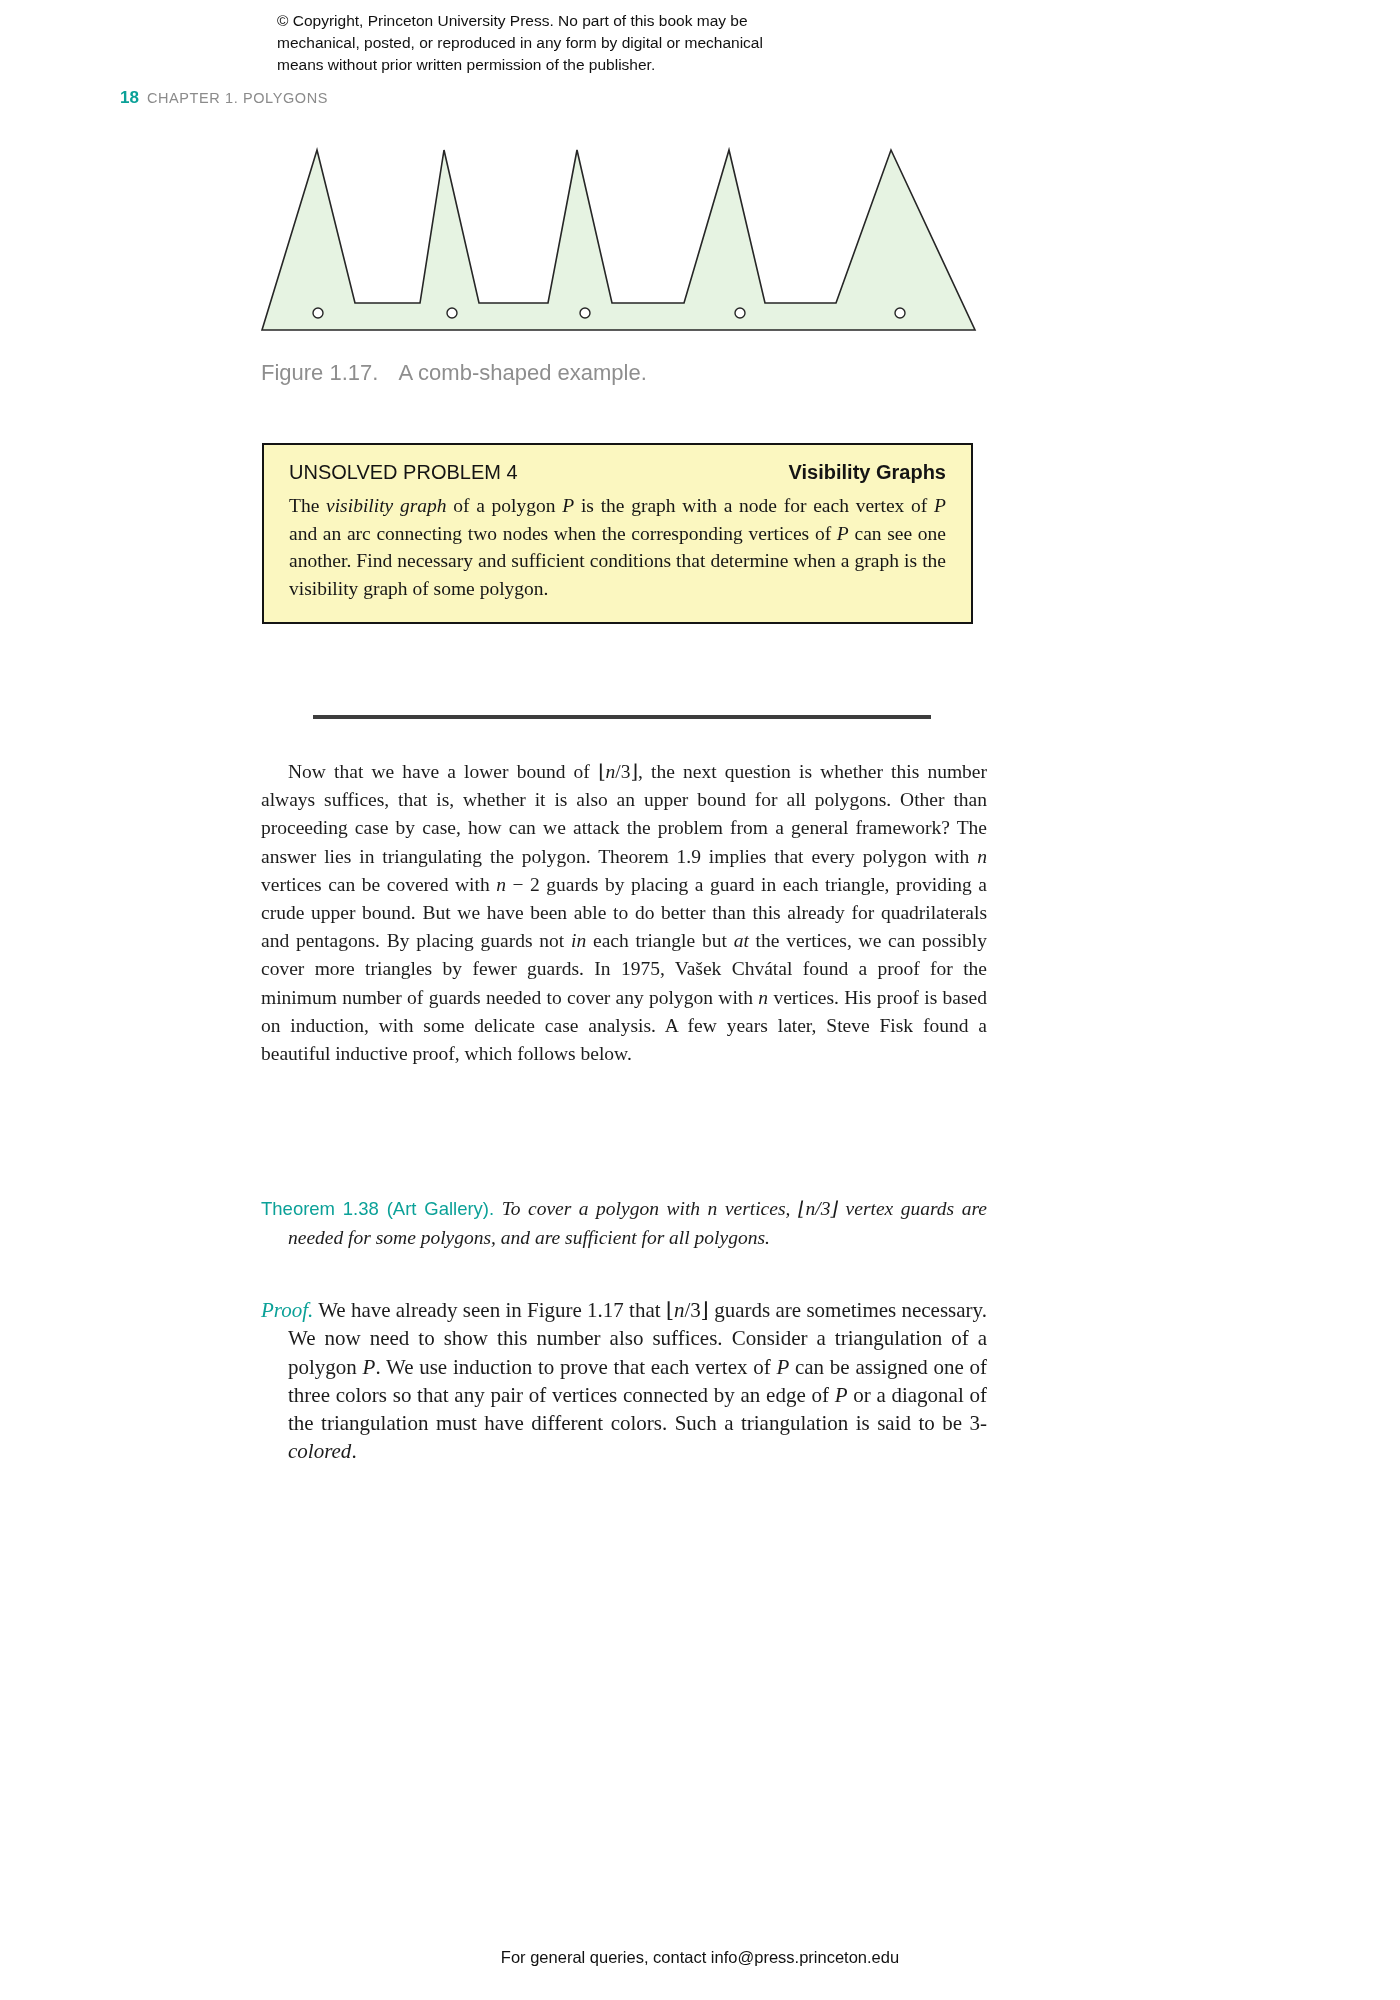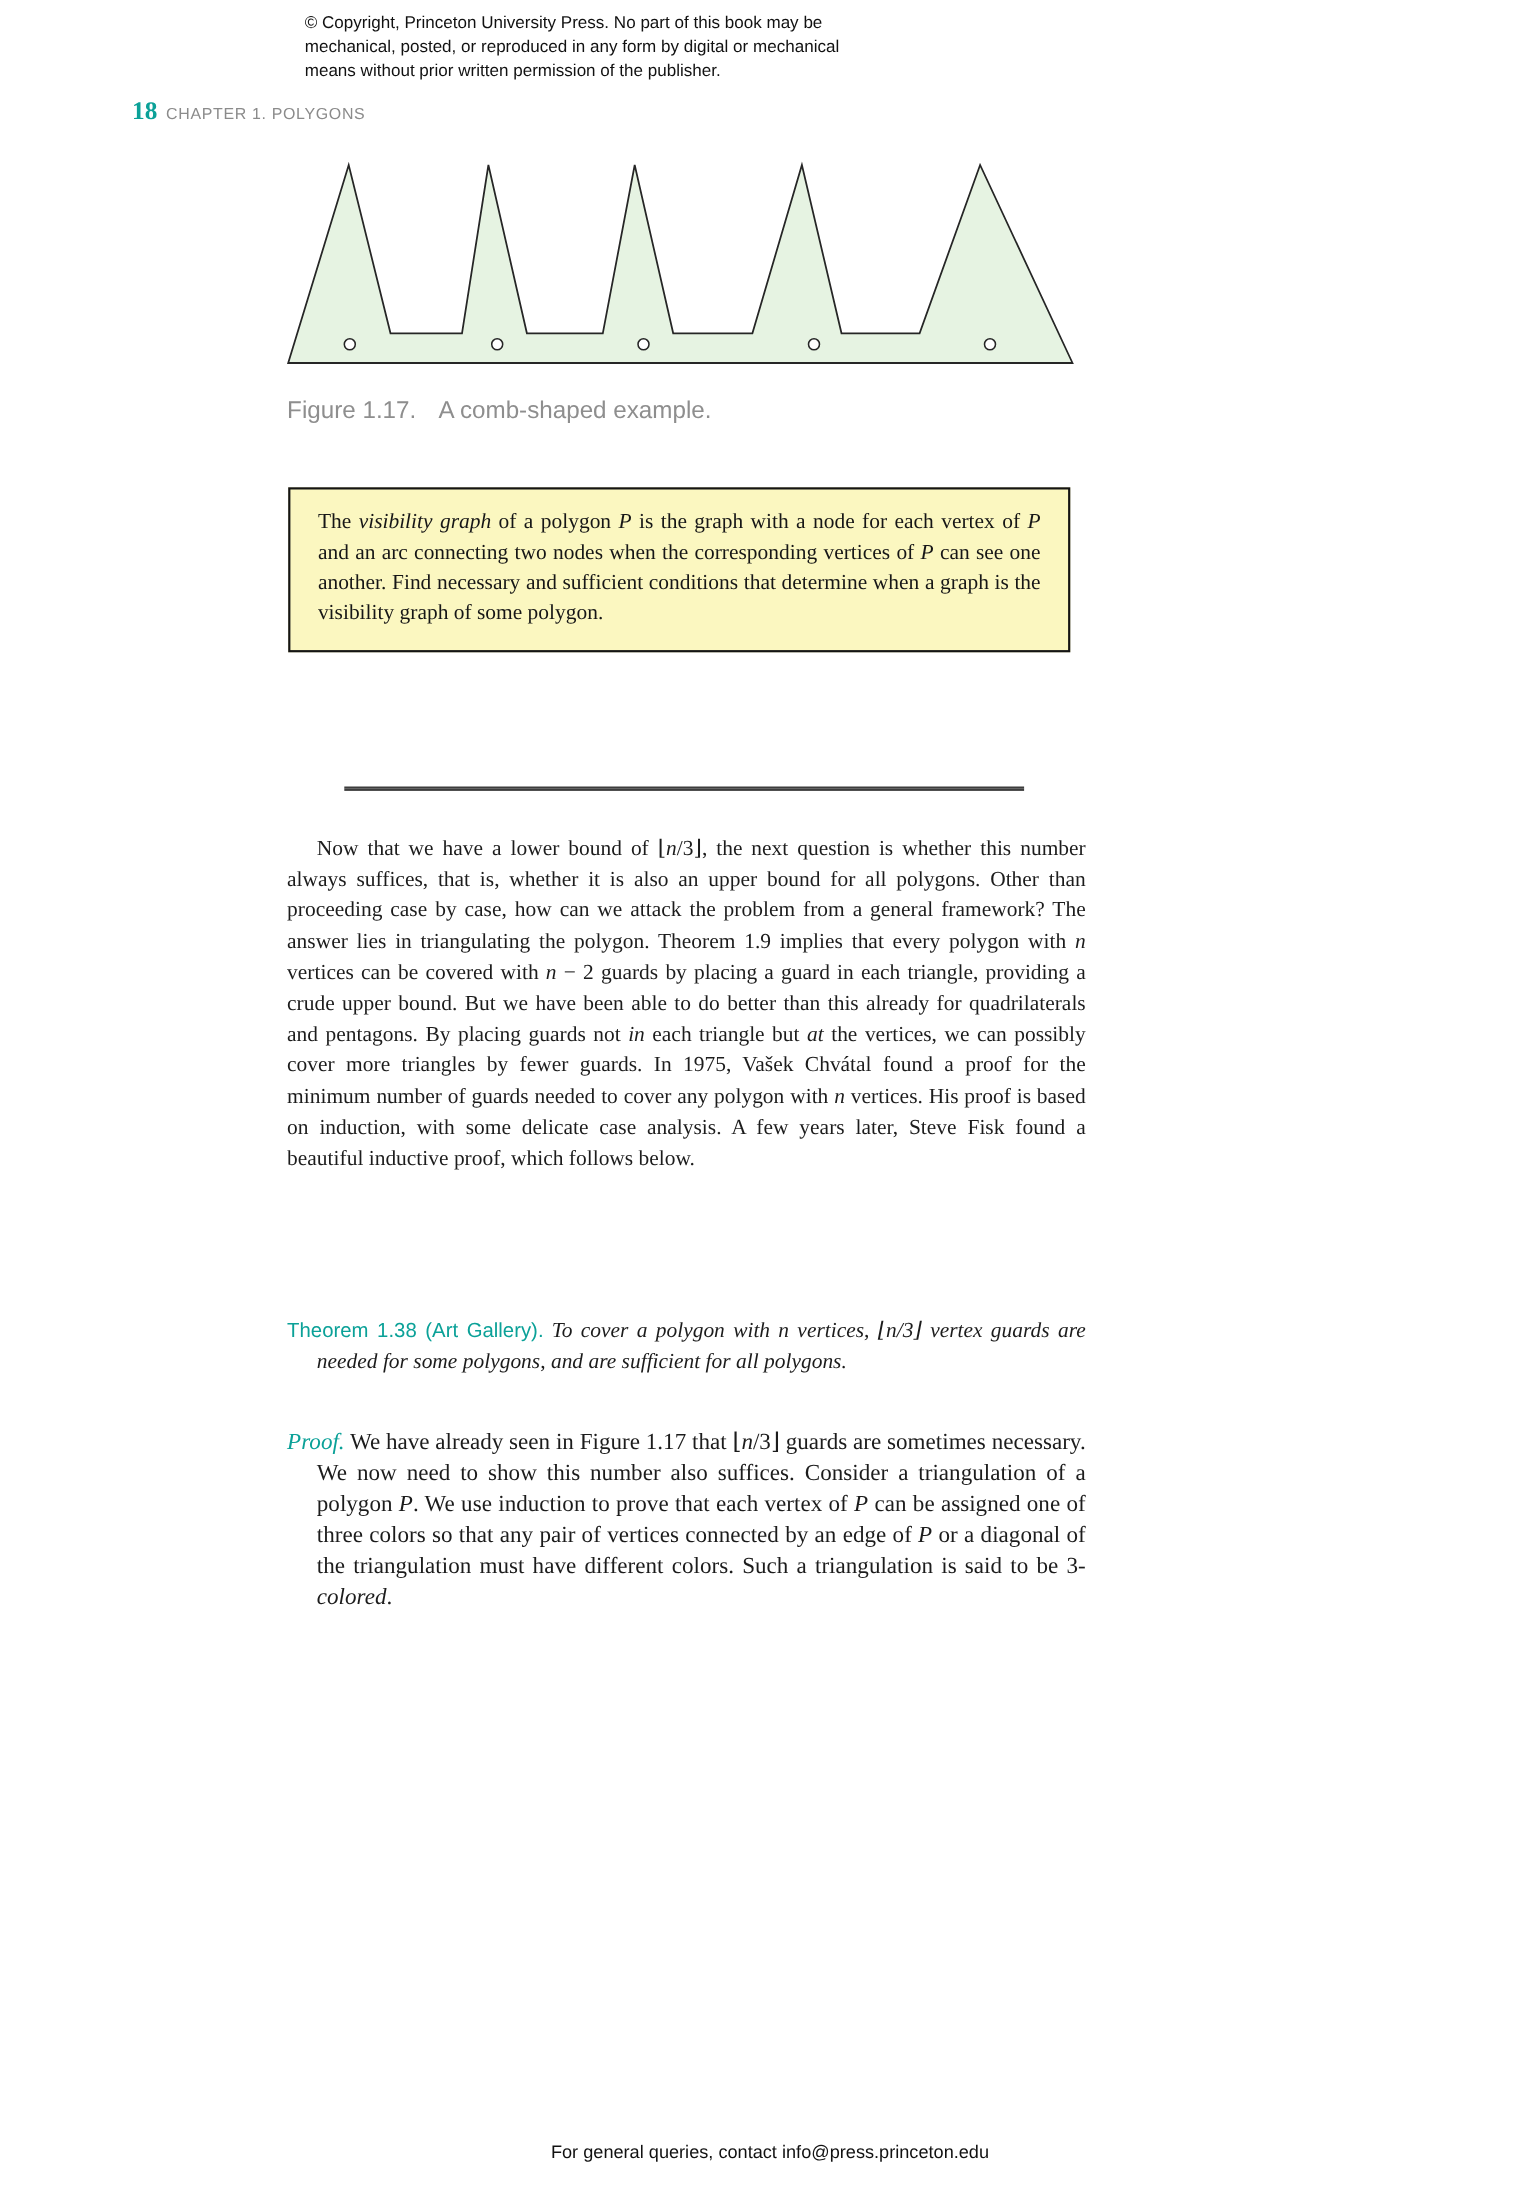--- a/index.html
+++ b/index.html
@@ -13,21 +13,21 @@
     position:absolute; left:277px; top:10px;
     font-family:"Liberation Sans","DejaVu Sans",sans-serif;
     font-size:15.5px; line-height:22px; color:#111111;
   }
 
   .running-head {
     position:absolute; left:120px; top:88px;
     font-family:"Liberation Sans","DejaVu Sans",sans-serif;
     display:flex; align-items:baseline;
   }
-  .pagenum { color:var(--accent-teal); font-weight:bold; font-size:23px;font-family:Liberation Serif, serif; }
+  .pagenum { color:var(--accent-teal); font-weight:bold; font-size:17px; }
   .chapter { color:#8b8b8b; font-size:14.5px; letter-spacing:0.6px; margin-left:8px; }
 
   .comb { position:absolute; left:260px; top:146px; width:717px; height:187px; }
   .comb polygon { fill:var(--comb-fill); stroke:var(--comb-stroke); stroke-width:1.6; }
   .guard { fill:#ffffff; stroke:var(--comb-stroke); stroke-width:1.4; }
 
   .caption {
     position:absolute; left:261px; top:360px;
     font-family:Liberation Sans, sans-serif;
     font-size:22px; color:var(--caption-gray);
@@ -106,20 +106,24 @@
     <circle class="guard" cx="480" cy="167" r="5"></circle>
     <circle class="guard" cx="640" cy="167" r="5"></circle>
   </svg>
 
   <div class="caption">
     <span>Figure 1.17.</span>
     <span class="cap2">A comb-shaped example.</span>
   </div>
 
   <div class="problem-box">
+    <div class="box-head">
+      <span class="box-title">UNSOLVED PROBLEM 4</span>
+      <span class="box-subtitle">Visibility Graphs</span>
+    </div>
     <p class="box-body"><span>The </span><span class="rt-i">visibility graph</span><span> of a polygon </span><span class="rt-i">P</span><span> is the graph with a node for each vertex of </span><span class="rt-i">P</span><span> and an arc connecting two nodes when the corresponding vertices of </span><span class="rt-i">P</span><span> can see one another. Find necessary and sufficient conditions that determine when a graph is the visibility graph of some polygon.</span></p>
   </div>
 
   <div class="double-rule"></div>
 
   <p class="para1"><span>Now that we have a lower bound of ⌊</span><span class="rt-i">n</span><span>/3⌋, the next question is whether this number always suffices, that is, whether it is also an upper bound for all polygons. Other than proceeding case by case, how can we attack the problem from a general framework? The answer lies in triangulating the polygon. Theorem 1.9 implies that every polygon with </span><span class="rt-i">n</span><span> vertices can be covered with </span><span class="rt-i">n</span><span> − 2 guards by placing a guard in each triangle, providing a crude upper bound. But we have been able to do better than this already for quadrilaterals and pentagons. By placing guards not </span><span class="rt-i">in</span><span> each triangle but </span><span class="rt-i">at</span><span> the vertices, we can possibly cover more triangles by fewer guards. In 1975, Vašek Chvátal found a proof for the minimum number of guards needed to cover any polygon with </span><span class="rt-i">n</span><span> vertices. His proof is based on induction, with some delicate case analysis. A few years later, Steve Fisk found a beautiful inductive proof, which follows below.</span></p>
 
   <p class="theorem">
     <span class="thm-label">Theorem 1.38</span><span class="thm-qual"> (Art Gallery).</span>
     <span><span class="rt-i">To cover a polygon with n vertices, ⌊n/3⌋ vertex guards are needed for some polygons, and are sufficient for all polygons.</span></span>

